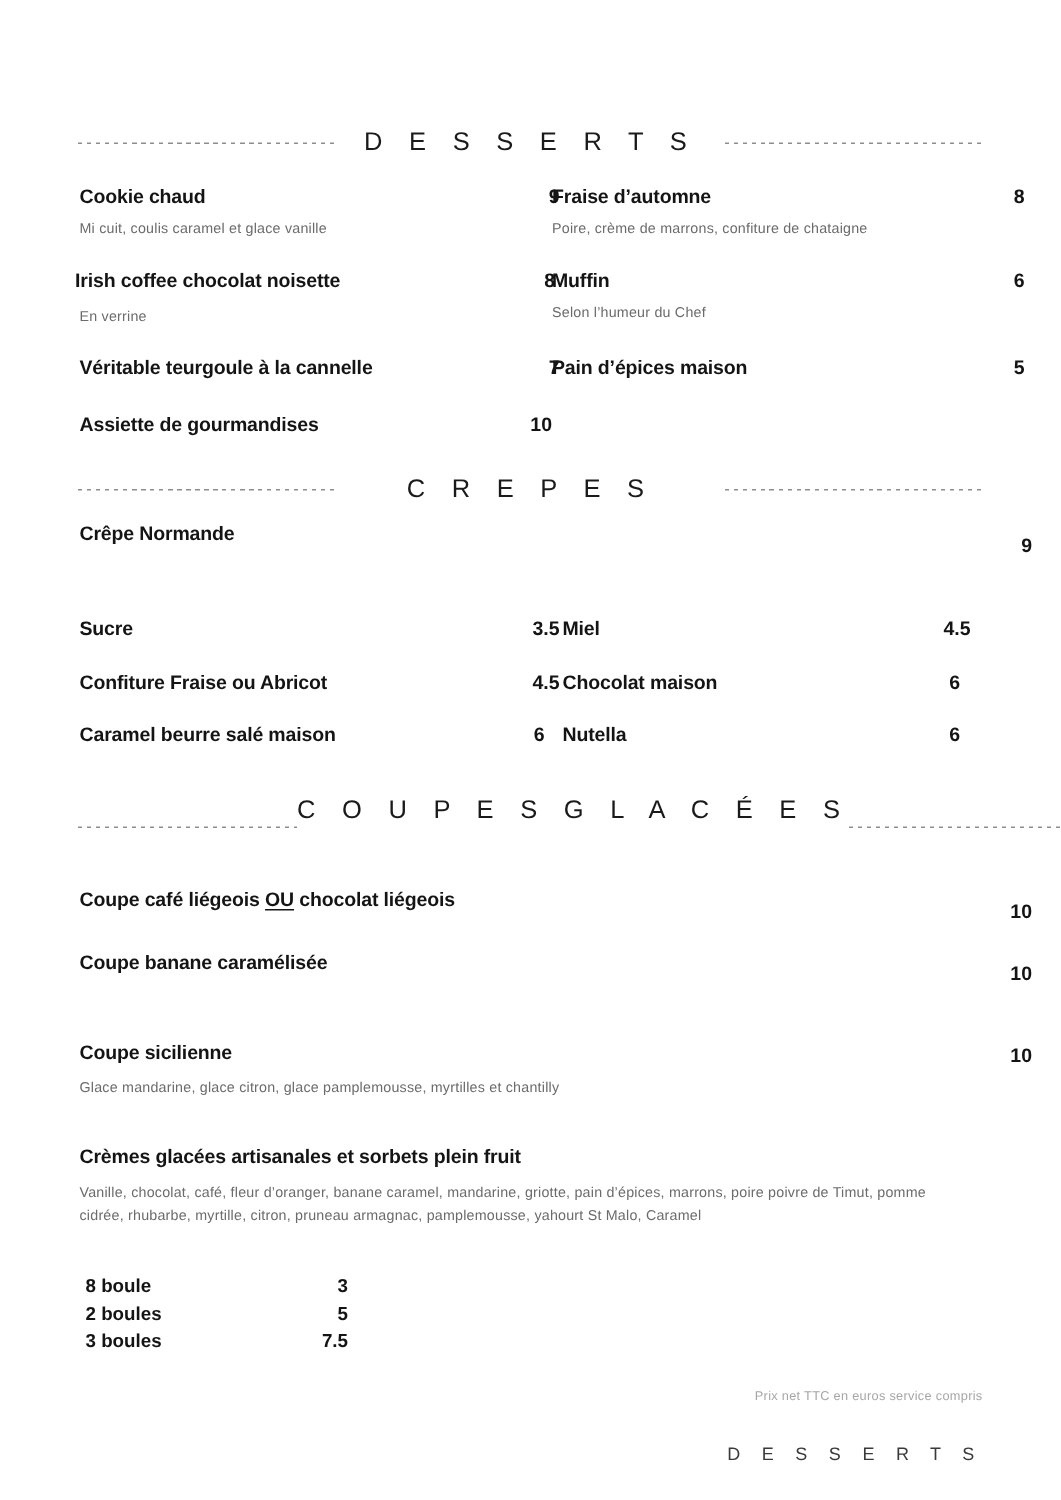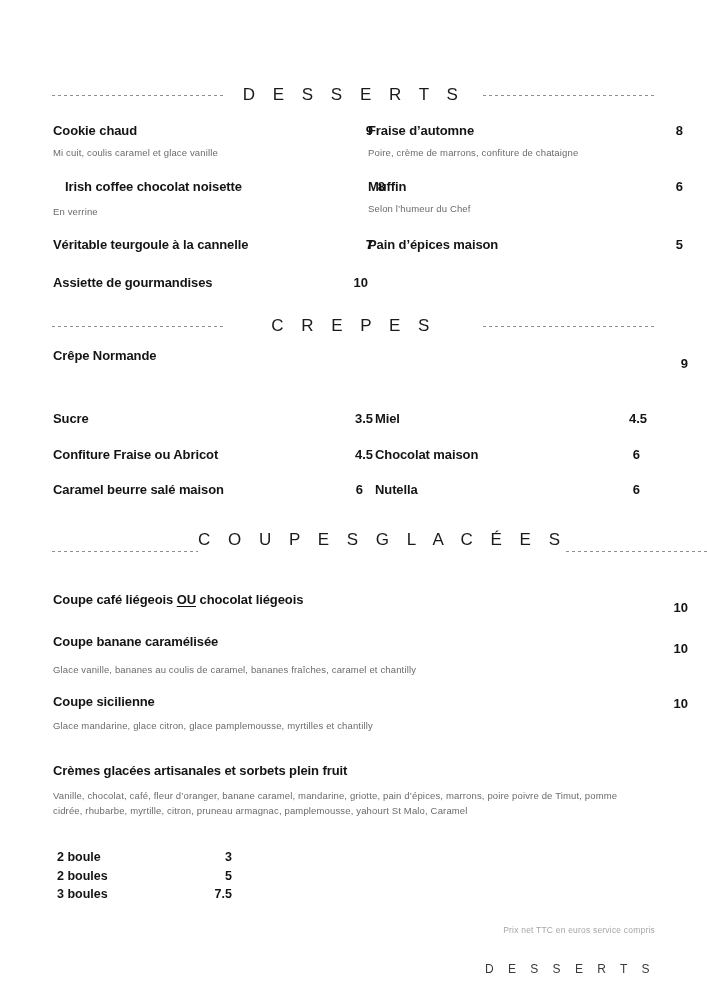--- a/index.html
+++ b/index.html
@@ -134,21 +134,21 @@
     <div class="section-title">D E S S E R T S</div>
     <div class="rule rule-wide"></div>
   </div>
 
   <div class="item" style="left:53px; top:123px;">
     <span class="item-name">Cookie chaud</span>
     <span class="item-price" style="left:260px; width:60px;">9</span>
   </div>
   <div class="item-desc" style="left:53px; top:146px;">Mi cuit, coulis caramel et glace vanille</div>
 
-  <div class="item" style="left:65px; top:179px;">
+  <div class="item" style="left:50px; top:179px;">
     <span class="item-name">Irish coffee chocolat noisette</span>
     <span class="item-price" style="left:260px; width:60px;">8</span>
   </div>
   <div class="item-desc" style="left:53px; top:205px;">En verrine</div>
 
   <div class="item" style="left:53px; top:237px;">
     <span class="item-name">Véritable teurgoule à la cannelle</span>
     <span class="item-price" style="left:260px; width:60px;">7</span>
   </div>
 
@@ -221,36 +221,35 @@
 
   <div class="item" style="left:53px; top:592px;">
     <span class="item-name"><span>Coupe café liégeois </span><u class="ou">OU</u><span> chocolat liégeois</span></span>
     <span class="item-price" style="left:575px; width:60px; top:8px;">10</span>
   </div>
 
   <div class="item" style="left:53px; top:634px;">
     <span class="item-name">Coupe banane caramélisée</span>
     <span class="item-price" style="left:575px; width:60px; top:7px;">10</span>
   </div>
-  <div class="item-desc" style="left:53px; top:663px;">Glace vanille, bananes au coulis de caramel, bananes fraîches, caramel et chantilly</div>
 
   <div class="item" style="left:53px; top:694px;">
     <span class="item-name">Coupe sicilienne</span>
     <span class="item-price" style="left:575px; width:60px; top:2px;">10</span>
   </div>
   <div class="item-desc" style="left:53px; top:719px;">Glace mandarine, glace citron, glace pamplemousse, myrtilles et chantilly</div>
 
   <div class="item" style="left:53px; top:763px;">
     <span class="item-name">Crèmes glacées artisanales et sorbets plein fruit</span>
   </div>
   <div class="item-desc wrap" style="left:53px; top:789px; width:594px;">Vanille, chocolat, café, fleur d’oranger, banane caramel, mandarine, griotte, pain d’épices, marrons, poire poivre de Timut, pomme cidrée, rhubarbe, myrtille, citron, pruneau armagnac, pamplemousse, yahourt St Malo, Caramel</div>
 
   <div class="boules">
     <div class="boules-row">
-      <span class="q">2 boule</span>
+      <span class="q">8 boule</span>
       <span class="p">3</span>
     </div>
     <div class="boules-row">
       <span class="q">2 boules</span>
       <span class="p">5</span>
     </div>
     <div class="boules-row">
       <span class="q">3 boules</span>
       <span class="p">7.5</span>
     </div>

